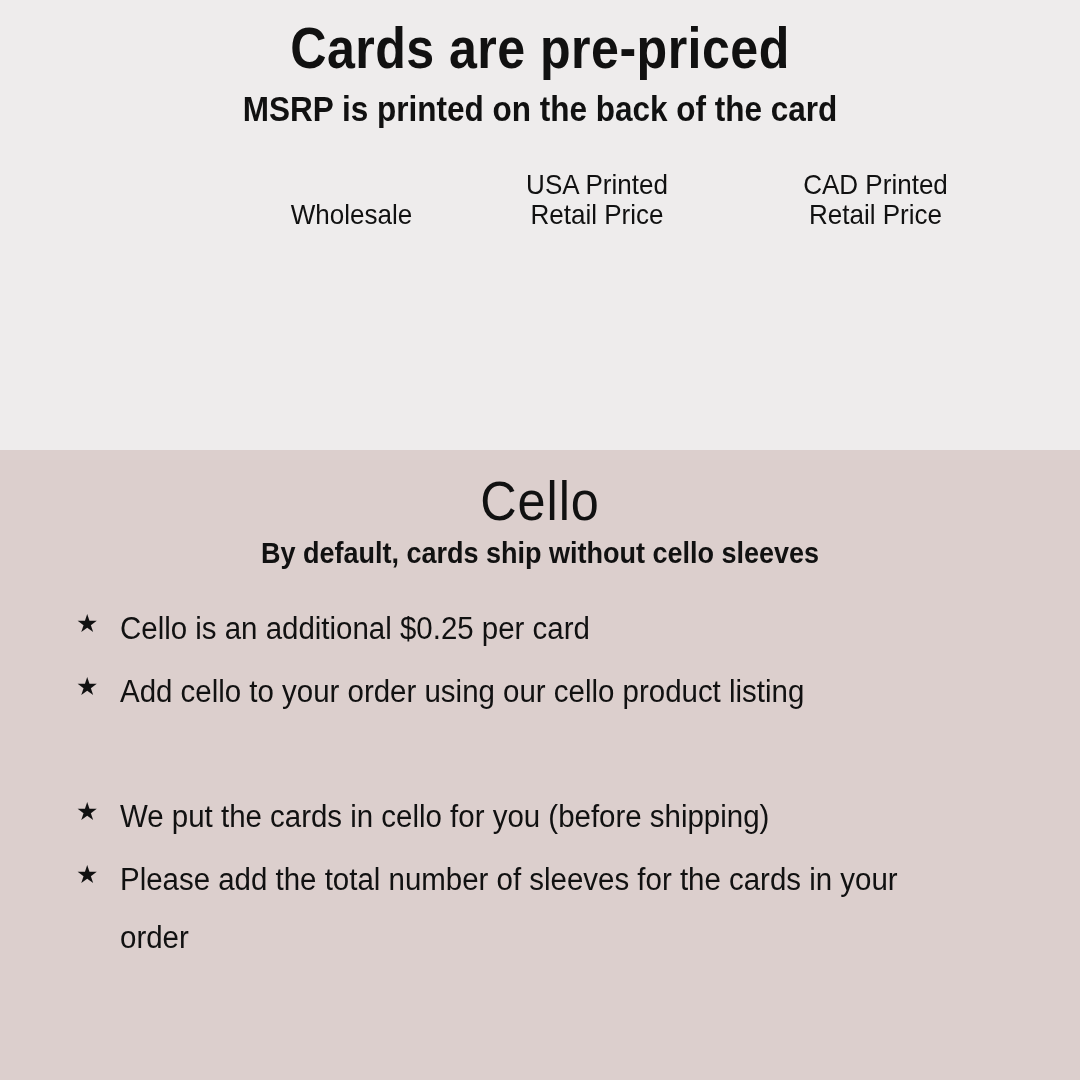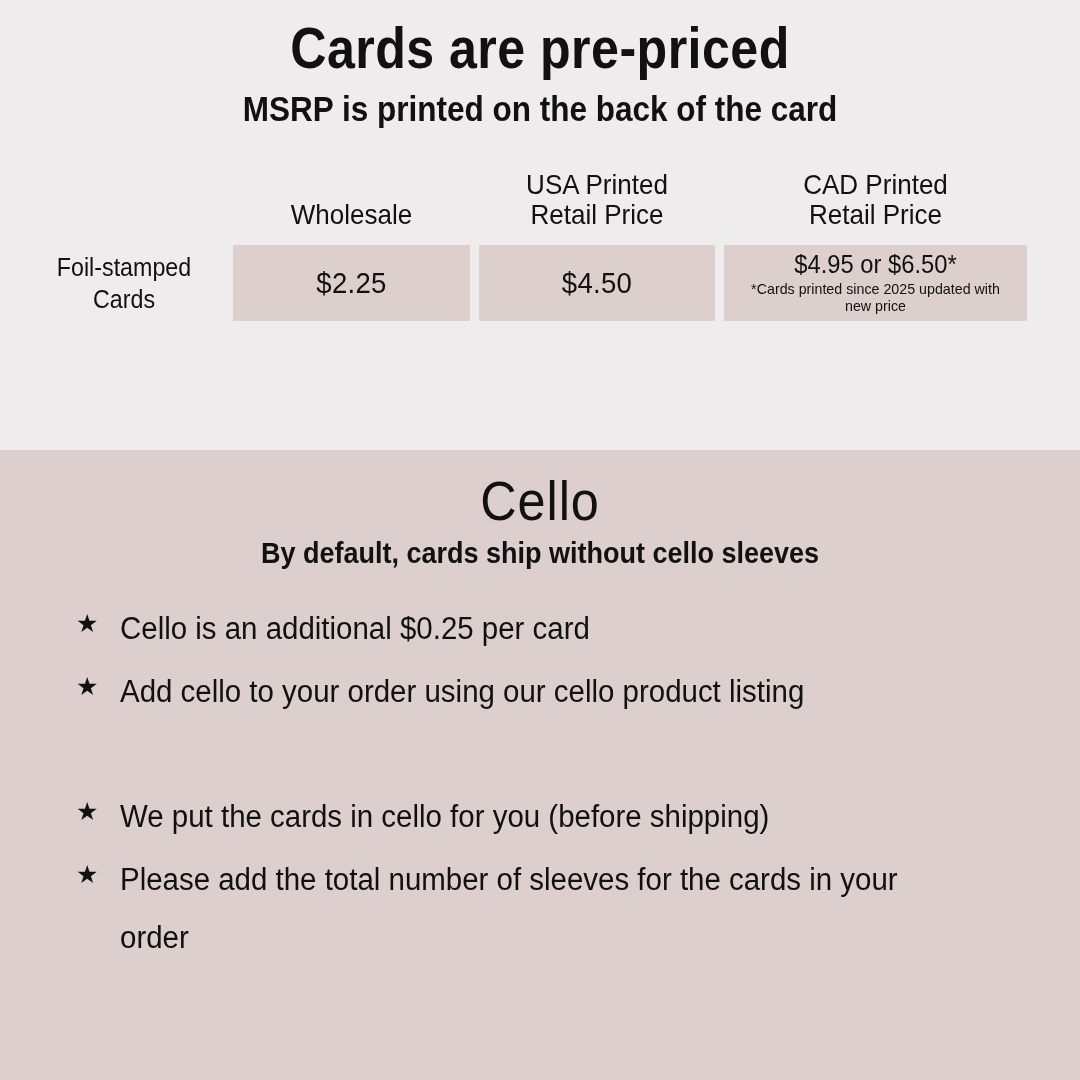--- a/index.html
+++ b/index.html
@@ -211,36 +211,20 @@
               <span>USA Printed</span><br>
               <span>Retail Price</span>
             </th>
             <th>
               <span>CAD Printed</span><br>
               <span>Retail Price</span>
             </th>
           </tr>
         </thead>
         <tbody>
-          <tr>
-            <td class="rowhead">
-              <span>Foil-stamped</span><br>
-              <span>Cards</span>
-            </td>
-            <td class="cell">
-              <span class="price">$2.25</span>
-            </td>
-            <td class="cell">
-              <span class="price">$4.50</span>
-            </td>
-            <td class="cell note-cell">
-              <span class="price-sm">$4.95 or $6.50*</span>
-              <span class="note">*Cards printed since 2025 updated with new price</span>
-            </td>
-          </tr>
         </tbody>
       </table>
     </div>
   </div>
 
   <div class="bottom-section">
 
     <div class="cello-title">Cello</div>
     <div class="cello-sub">By default, cards ship without cello sleeves</div>
 

